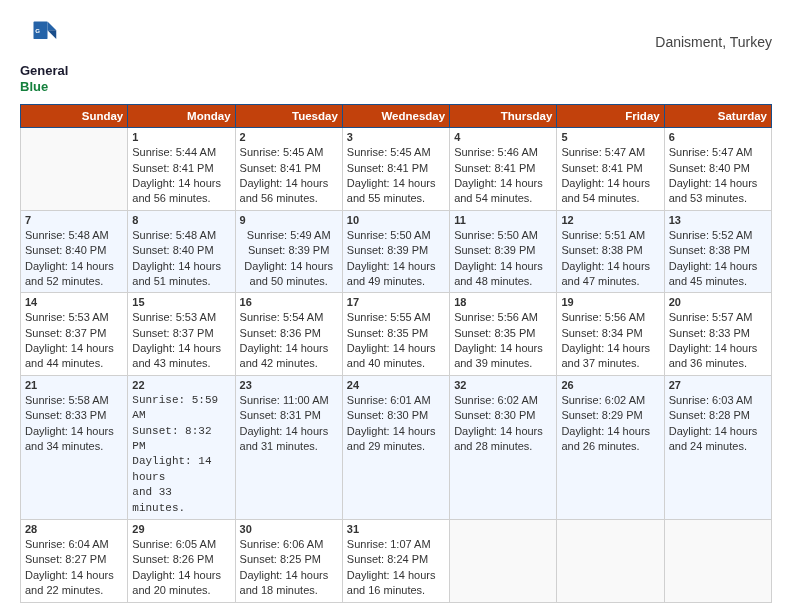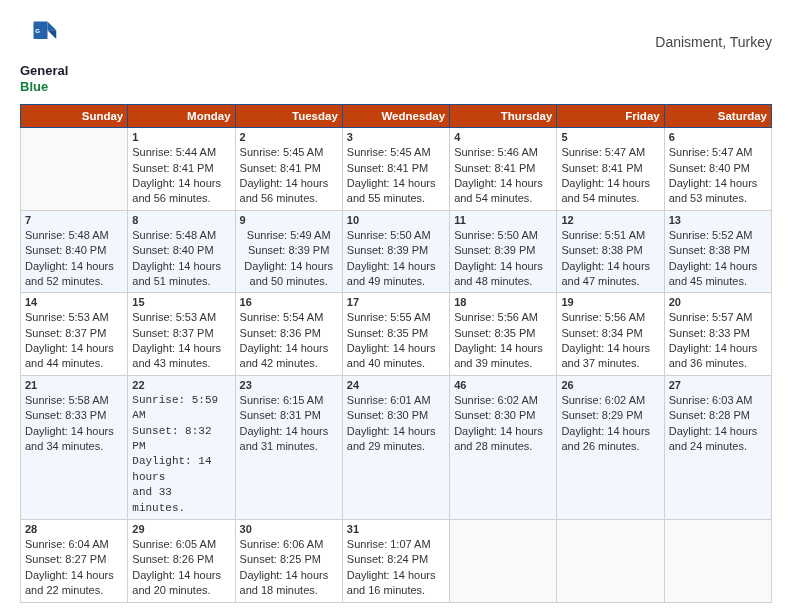--- a/index.html
+++ b/index.html
@@ -288,34 +288,34 @@
           </td>
           <td>
             <span class="day-num">22</span>
             <div class="day-info" style="white-space: pre-line; font-family: Liberation Mono, monospace;">Sunrise: 5:59 AM
 Sunset: 8:32 PM
 Daylight: 14 hours
 and 33 minutes.</div>
           </td>
           <td>
             <span class="day-num">23</span>
-            <div class="day-info" style="white-space: pre-line;">Sunrise: 6:15 AM
+            <div class="day-info" style="white-space: pre-line;">Sunrise: 11:00 AM
 Sunset: 8:31 PM
 Daylight: 14 hours
 and 31 minutes.</div>
           </td>
           <td>
             <span class="day-num">24</span>
             <div class="day-info" style="white-space: pre-line;">Sunrise: 6:01 AM
 Sunset: 8:30 PM
 Daylight: 14 hours
 and 29 minutes.</div>
           </td>
           <td>
-            <span class="day-num">46</span>
+            <span class="day-num">32</span>
             <div class="day-info" style="white-space: pre-line;">Sunrise: 6:02 AM
 Sunset: 8:30 PM
 Daylight: 14 hours
 and 28 minutes.</div>
           </td>
           <td>
             <span class="day-num">26</span>
             <div class="day-info" style="white-space: pre-line;">Sunrise: 6:02 AM
 Sunset: 8:29 PM
 Daylight: 14 hours

